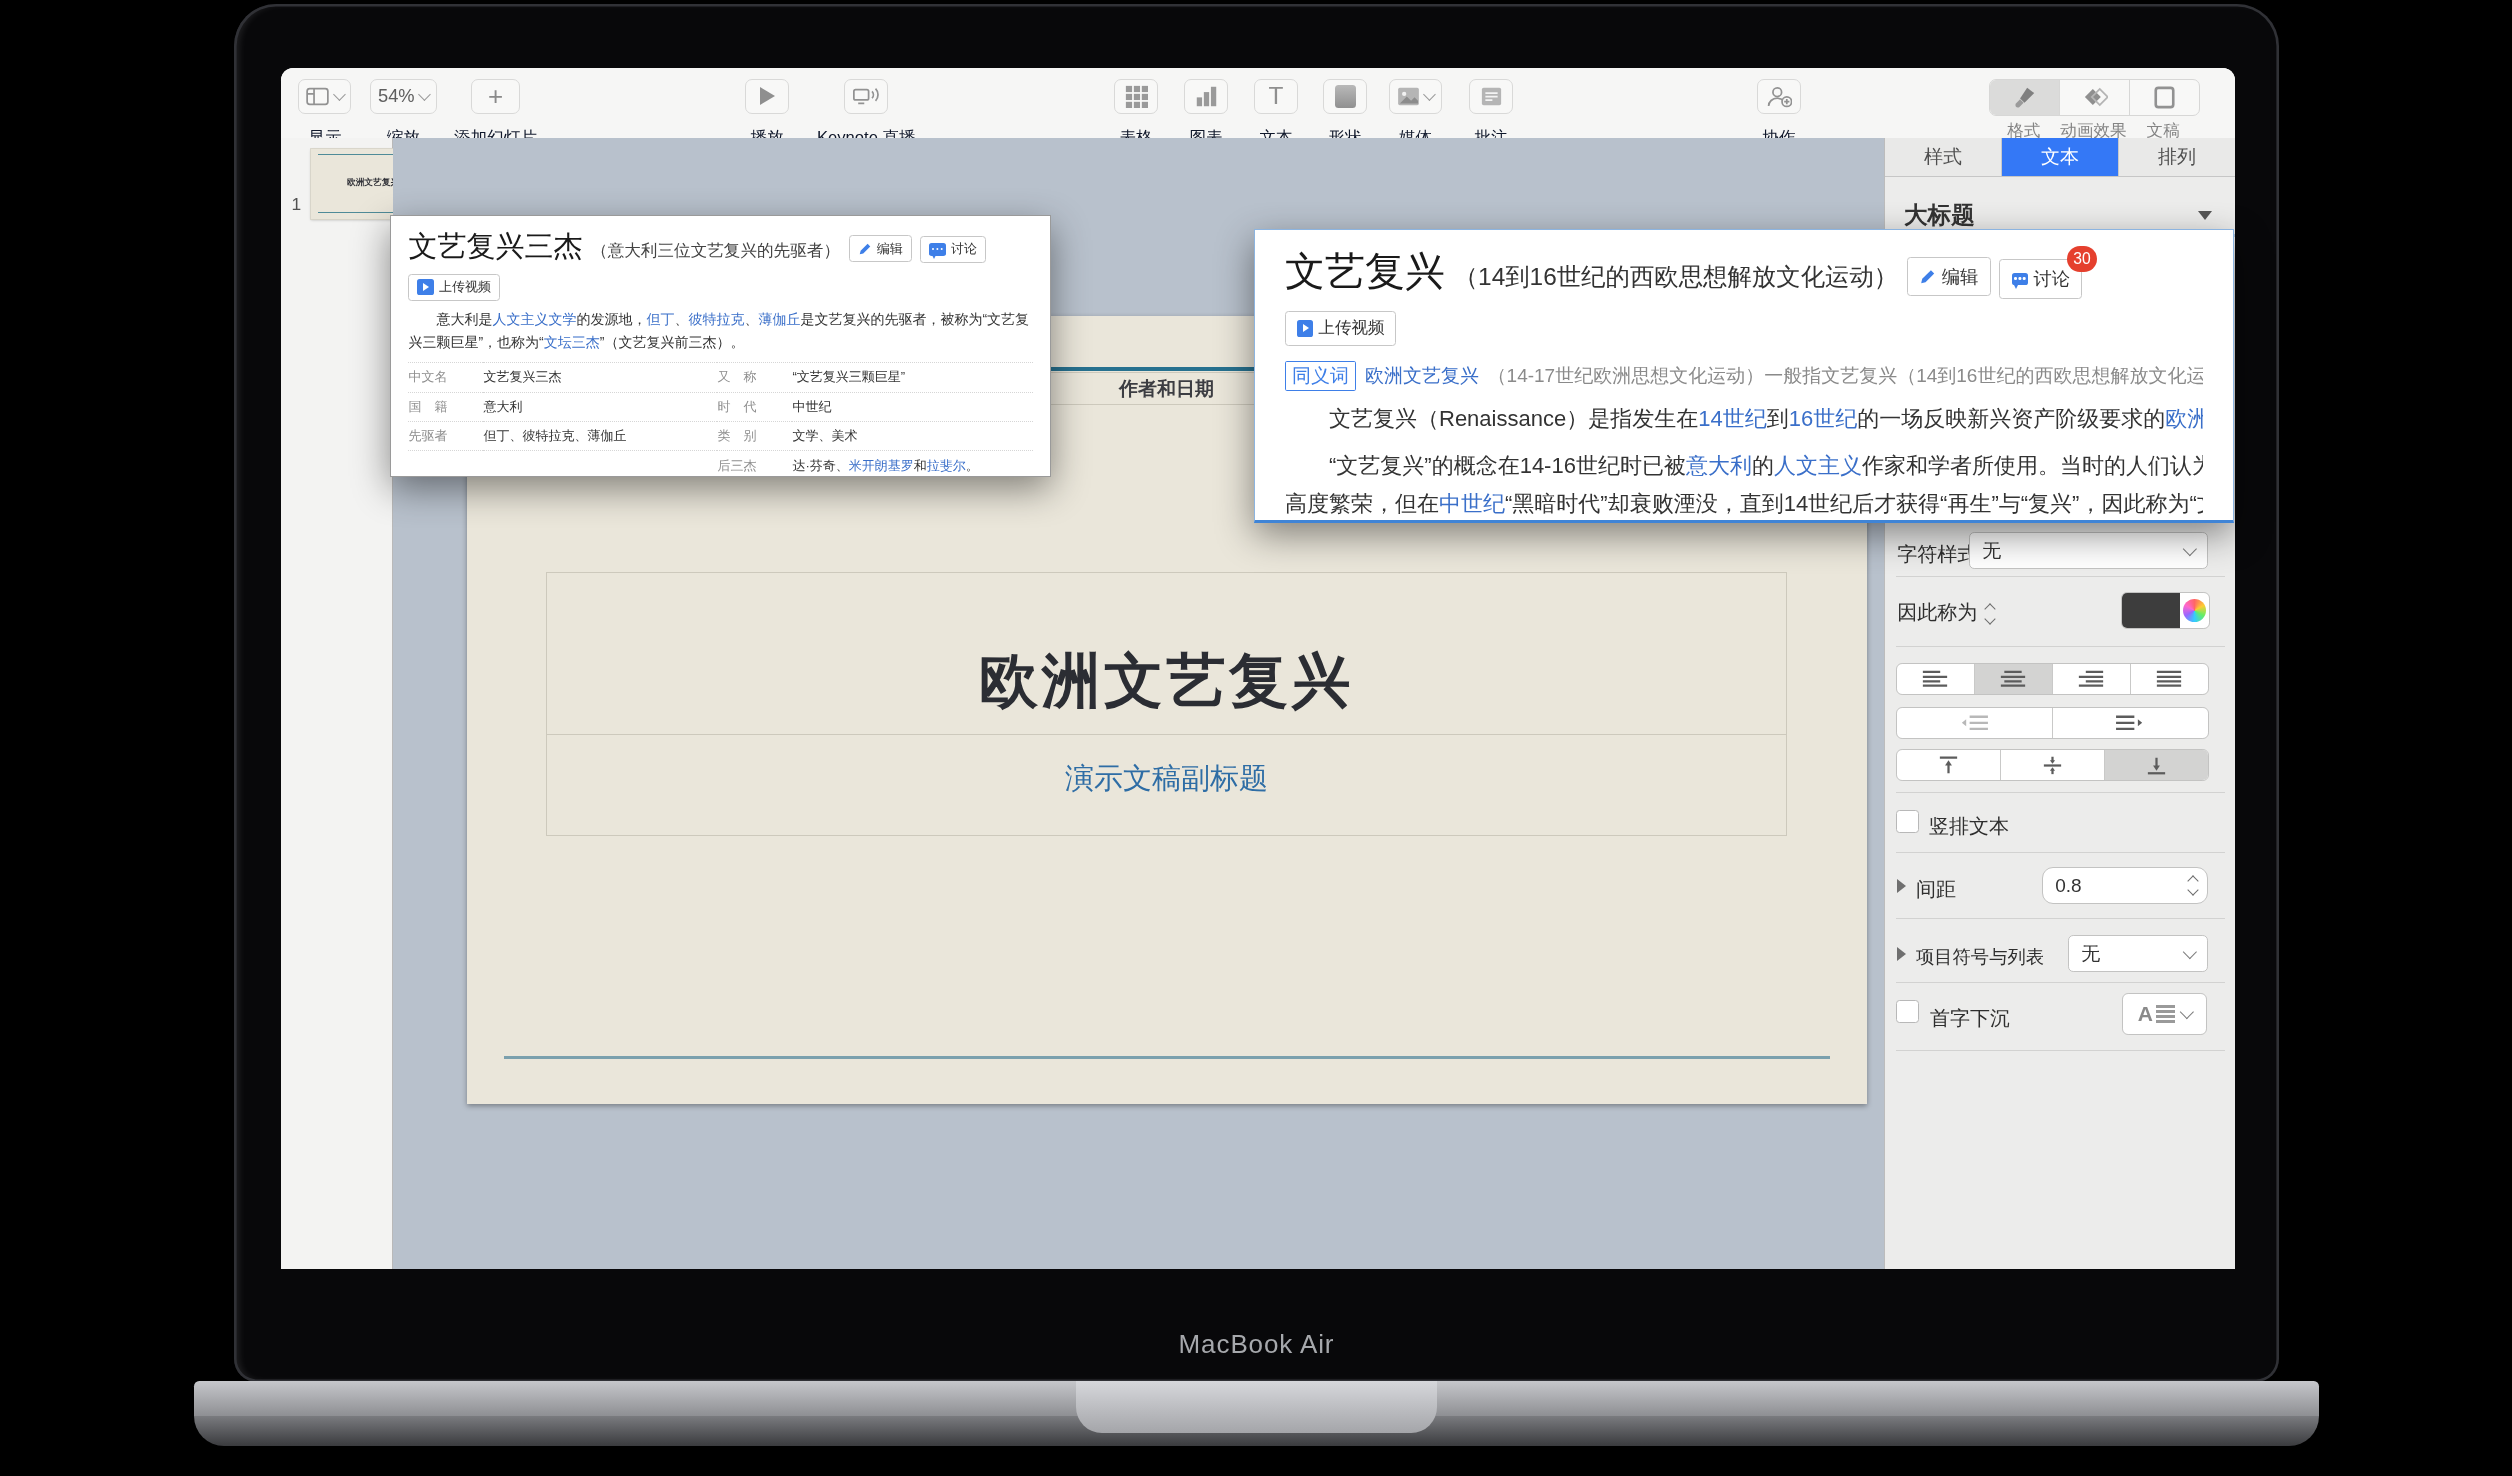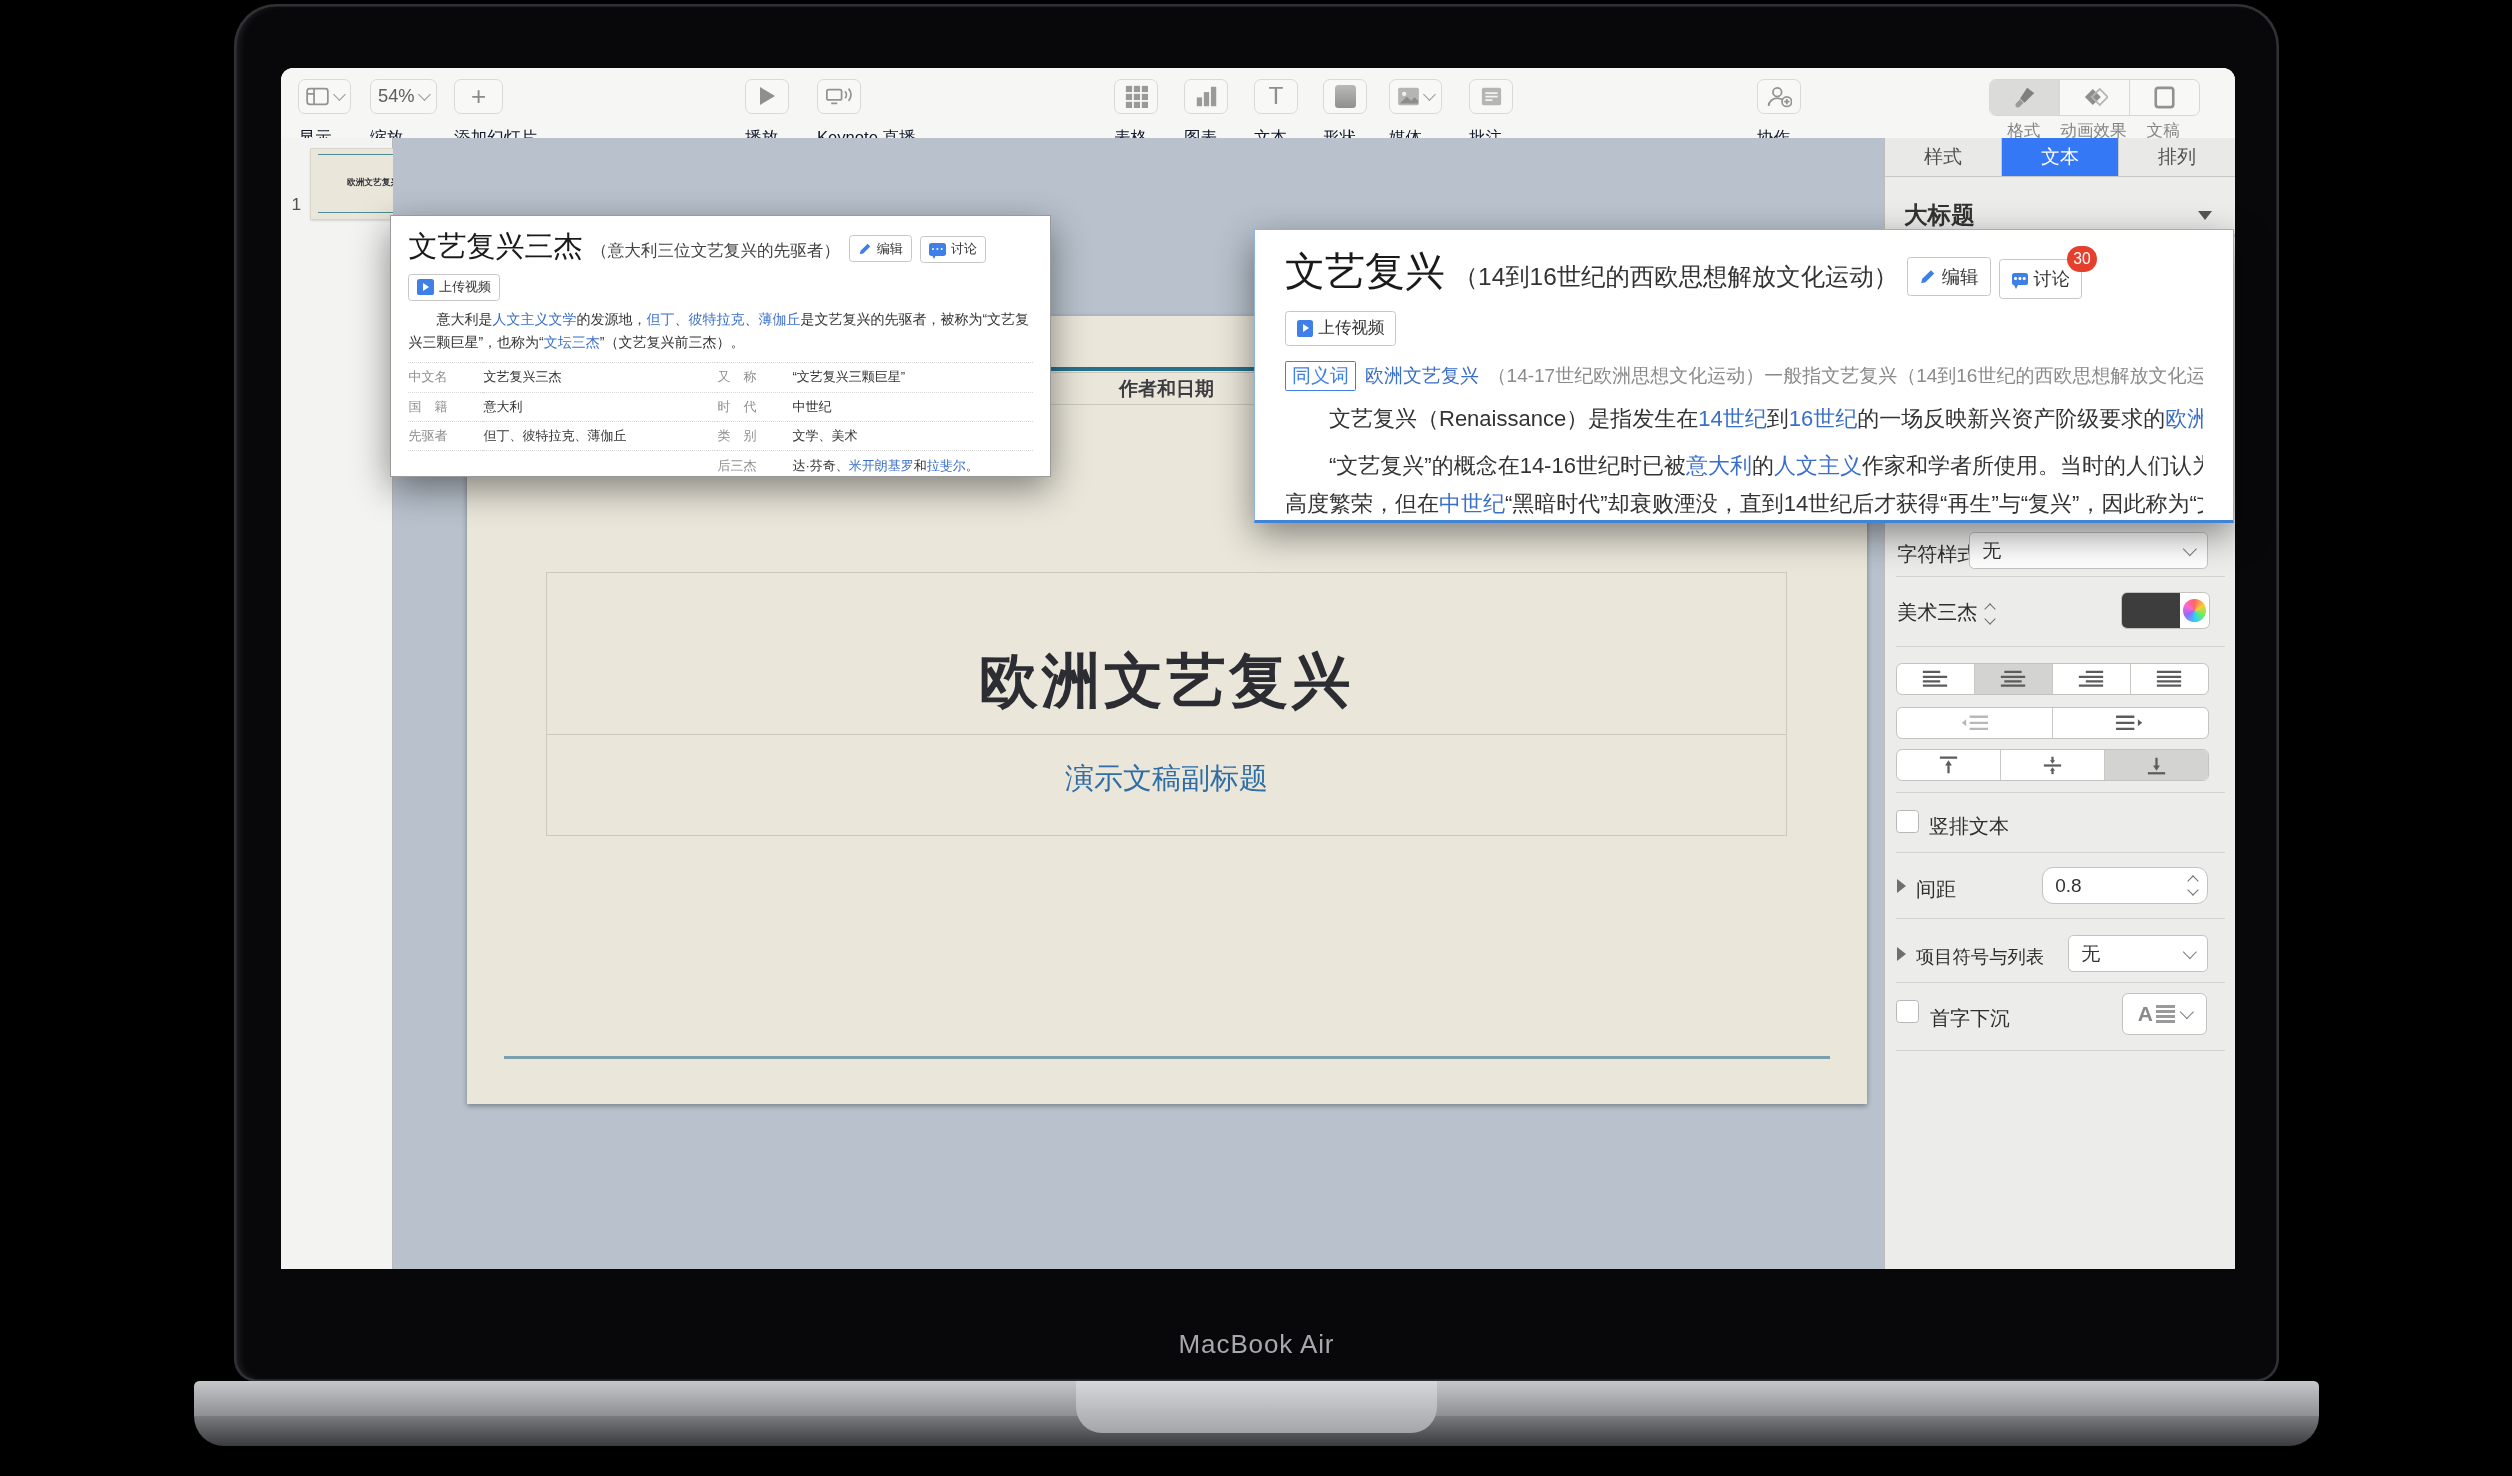--- a/index.html
+++ b/index.html
@@ -13,21 +13,21 @@
   .mba-label{left:234px;top:1329px;width:2045px;text-align:center;font-size:26px;color:#a6a8ac;letter-spacing:0.9px;}
   .deck{left:194px;top:1381px;width:2125px;height:35px;background:linear-gradient(#c6c7cb,#8e8f93);border-radius:5.2px 5.2px 0 0;}
   .deckbase{left:194px;top:1416px;width:2125px;height:30px;background:linear-gradient(#7a7b7f,#3a3b3e);border-radius:0 0 33px 33px;}
   .notch{left:1076px;top:1381px;width:361px;height:52px;border-radius:0 0 26px 26px;background:linear-gradient(180deg,#d6d7db,#a4a5a9);}
 
   
   .display{left:281px;top:68px;width:1954px;height:1201px;background:#f6f6f5;border-radius:12.2px 12.2px 0 0;overflow:hidden;}
 
   
   .toolbar{position:absolute;top:0;left:0;width:1954px;height:70px;background:#f6f6f5;border-bottom:0.9px solid #c6c6c5;}
-  .titem{position:absolute;top:10.5px;display:flex;flex-direction:column;align-items:flex-start;}
+  .titem{position:absolute;top:10.5px;display:flex;flex-direction:column;align-items:center;}
   .tbtn{height:35px;min-width:44px;display:flex;align-items:center;justify-content:center;gap:5.2px;
         border:0.9px solid #d9d9d8;border-radius:7px;background:#f8f8f7;color:#8a8a8a;padding:0 7px;box-sizing:border-box;}
   .tlabel{margin-top:13px;font-size:16.6px;color:#0f172a;white-space:nowrap;}
   .chev{width:7.9px;height:7.9px;border-right:1.7px solid #9a9a9a;border-bottom:1.7px solid #9a9a9a;transform:rotate(45deg);margin-top:-3.5px;}
   .zoomtxt{font-size:18.3px;color:#5e5e5e;}
   .plus{font-size:26px;color:#8a8a8a;line-height:26px;}
   .playtri{width:0;height:0;border-left:15.7px solid #8f8f8f;border-top:9.6px solid transparent;border-bottom:9.6px solid transparent;}
   .ticon{stroke:#929292;fill:none;stroke-width:2;}
   .tT{font-size:24.4px;color:#8f8f8f;font-weight:400;}
   .shapebox{width:21px;height:23px;border-radius:3.5px;background:linear-gradient(#b9b9b9,#909090);}
@@ -351,21 +351,21 @@
 
         <div class="abs srow-label" style="left:12.2px;top:403px;">字符样式</div>
         <div class="dropdown" style="left:84px;top:394px;width:239px;height:37px;">
           <span class="val">无</span>
           <span class="dd-chev"></span>
         </div>
 
         <div class="divider" style="top:438px;"></div>
 
         <div class="abs srow-label" style="left:12.2px;top:461px;">
-          <span>美术三杰</span><span class="updown">
+          <span>因此称为</span><span class="updown">
               <b class="up"></b>
               <b class="dn"></b>
             </span>
         </div>
         <div class="colorwell">
           <div class="swatch"></div>
           <div class="wheel">
               <i></i>
             </div>
         </div>

